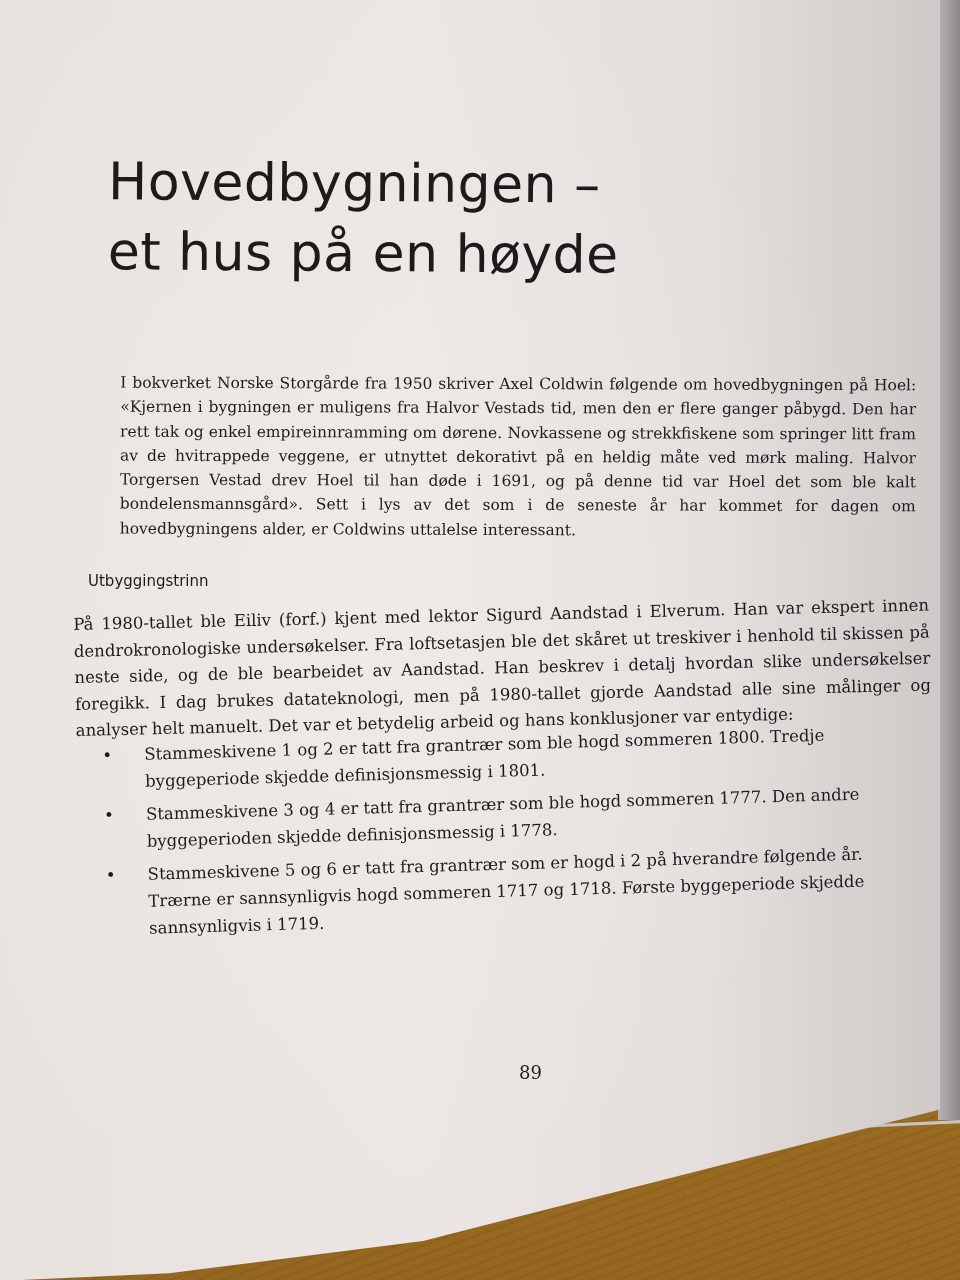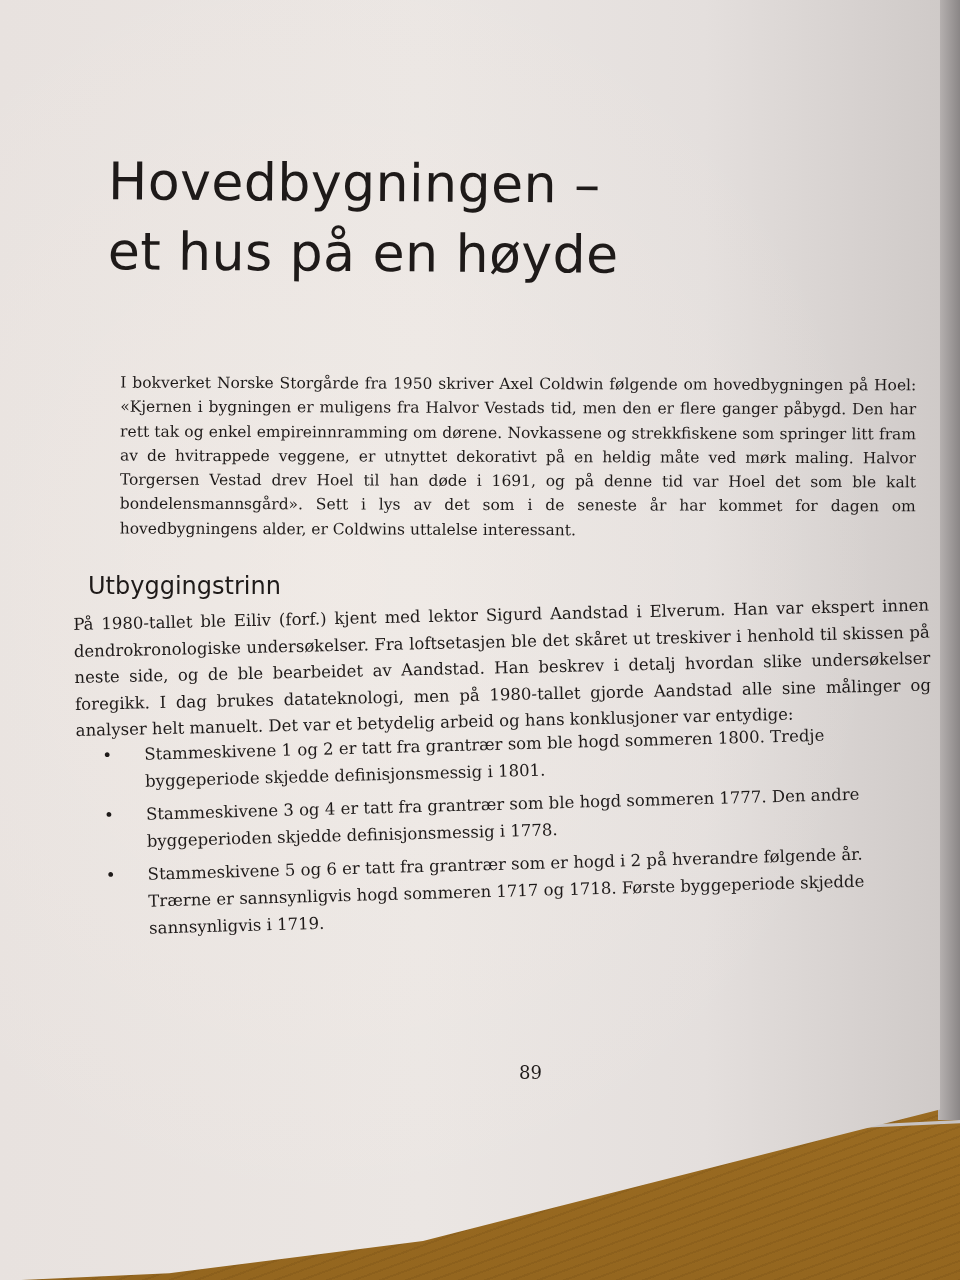--- a/index.html
+++ b/index.html
@@ -43,21 +43,21 @@
   .title span { display:block; }
   .para {
     position:absolute; left:120px; top:372px; width:796px; margin:0;
     font-family:"DejaVu Serif", serif; font-size:15.5px; line-height:24.3px;
     color:#1e1a19; text-align:justify;
     transform: rotate(0.2deg);
   }
   .subhead {
     position:absolute; left:88px; top:572px; margin:0;
     font-family:"DejaVu Sans", sans-serif; font-weight:normal;
-    font-size:24px; color:#1e1a19;
+    font-size:15px; color:#1e1a19;
   }
   .para2 {
     position:absolute; left:73px; top:612px; width:856px; margin:0;
     font-family:"DejaVu Serif", serif; font-size:16.5px; line-height:26.5px;
     color:#1e1a19; text-align:justify;
     transform: rotate(-1.3deg); transform-origin:left top;
   }
   .bullets {
     position:absolute; left:98px; top:742px; width:820px; margin:0; padding:0;
     list-style:none;

